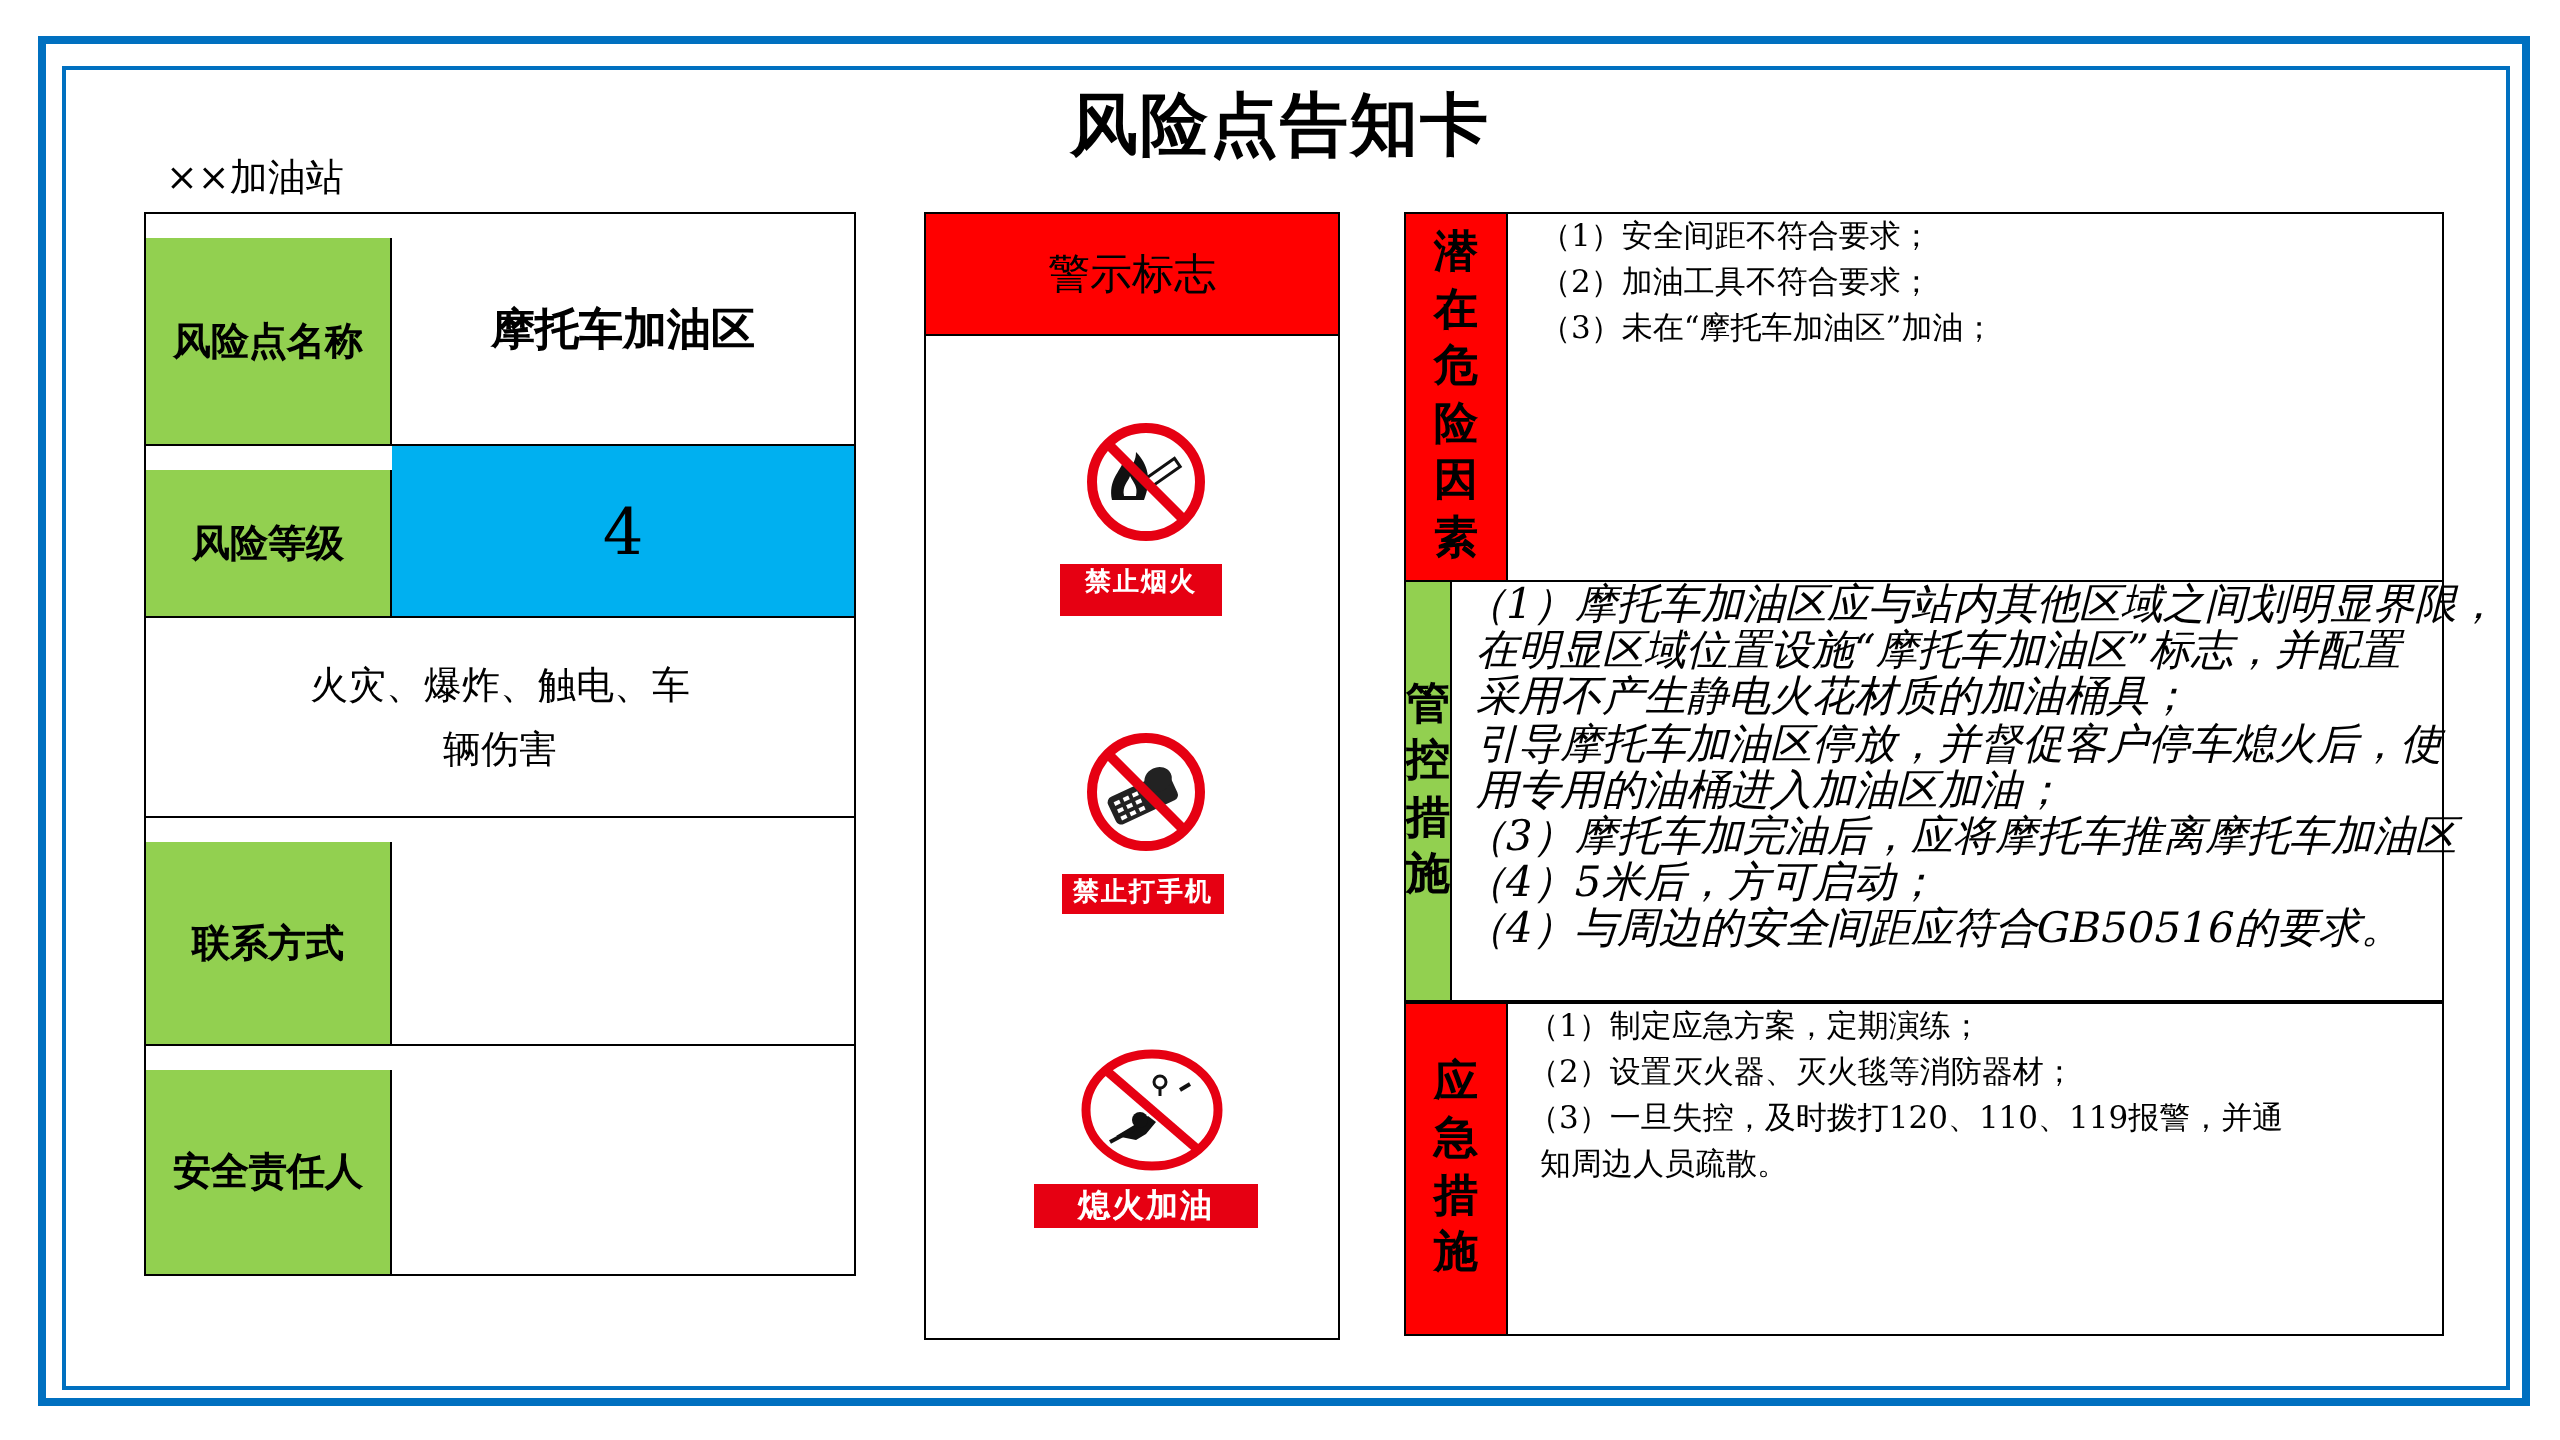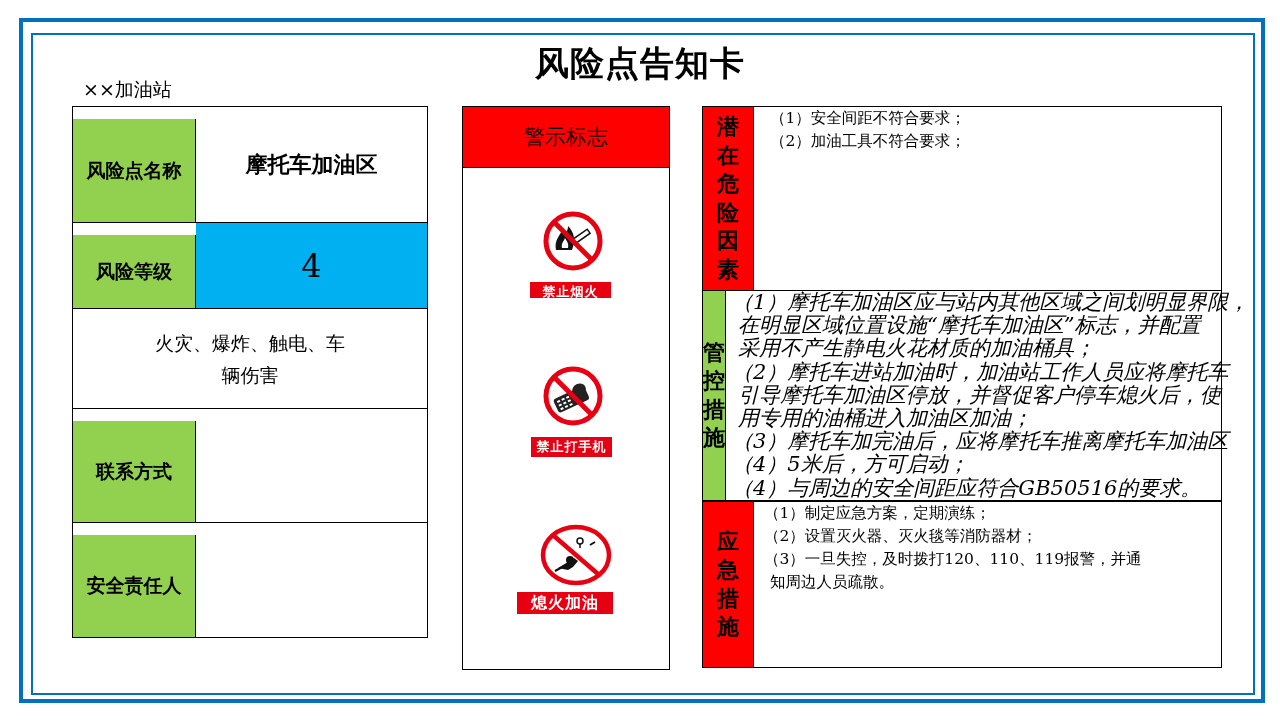--- a/index.html
+++ b/index.html
@@ -80,21 +80,21 @@
   <div class="signs-header">警示标志</div>
 
   <div class="sign" style="top:0">
     <svg style="left:79px; top:103px" width="62" height="62" viewBox="0 0 62 62">
       <circle cx="31" cy="31" r="27" fill="#fff" stroke="#e60012" stroke-width="5"></circle>
       <path d="M14 40 C12 30 18 26 20 20 C22 26 26 22 26 16 C32 22 34 30 30 40 Z" fill="#111"></path>
       <path d="M20 38 C19 33 22 31 23 28 C25 32 27 33 26 38 Z" fill="#fff"></path>
       <rect x="30" y="24" width="18" height="5" transform="rotate(-35 39 26)" fill="#fff" stroke="#111" stroke-width="1.5"></rect>
       <line x1="12" y1="12" x2="50" y2="50" stroke="#e60012" stroke-width="5"></line>
     </svg>
-    <div class="sign-label" style="left:67px; top:175px; width:81px; height:16px; font-size:13px; line-height:19px;">禁止烟火</div>
+    <div class="sign-label" style="left:67px; top:175px; width:81px; height:26px; font-size:13px; line-height:19px;">禁止烟火</div>
   </div>
 
   <div class="sign" style="top:0">
     <svg style="left:79px; top:258px" width="62" height="62" viewBox="0 0 62 62">
       <circle cx="31" cy="31" r="27" fill="#fff" stroke="#e60012" stroke-width="5"></circle>
       <g transform="rotate(-25 31 33)">
         <rect x="12" y="26" width="34" height="15" rx="3" fill="#222"></rect>
         <g fill="#fff">
           <rect x="15" y="29" width="3" height="2"></rect>
             <rect x="20" y="29" width="3" height="2"></rect>
@@ -117,54 +117,54 @@
     <svg style="left:77px; top:417px" width="72" height="62" viewBox="0 0 72 62">
       <ellipse cx="36" cy="31" rx="33" ry="28" fill="#fff" stroke="#e60012" stroke-width="4.5"></ellipse>
       <circle cx="40" cy="17" r="3" fill="none" stroke="#111" stroke-width="1.5"></circle>
       <line x1="40" y1="20" x2="40" y2="24" stroke="#111" stroke-width="1.5"></line>
       <line x1="50" y1="21" x2="55" y2="18" stroke="#111" stroke-width="2"></line>
       <path d="M18 44 L28 38 L34 34 L38 37 L33 43 L28 46 Z" fill="#111"></path>
       <circle cx="30" cy="36" r="4" fill="#111"></circle>
       <line x1="15" y1="47" x2="28" y2="40" stroke="#111" stroke-width="2"></line>
       <line x1="14" y1="12" x2="58" y2="50" stroke="#e60012" stroke-width="4.5"></line>
     </svg>
-    <div class="sign-label" style="left:54px; top:485px; width:96px; height:22px; font-size:16px; line-height:22px;">熄火加油</div>
+    <div class="sign-label" style="left:54px; top:485px; width:112px; height:22px; font-size:16px; line-height:22px;">熄火加油</div>
   </div>
 </div>
 
 <div class="right-table">
 
   <div class="rt-row" style="top:0; height:183px">
     <div class="rt-label red">
       <span>潜</span>
       <span>在</span>
       <span>危</span>
       <span>险</span>
       <span>因</span>
       <span>素</span>
     </div>
     <div class="rt-body" style="padding-left:16px; padding-bottom:6px">
       <span class="ln">（1）安全间距不符合要求；</span>
       <span class="ln">（2）加油工具不符合要求；</span>
+      <span class="ln">（3）未在“摩托车加油区”加油；</span>
     </div>
   </div>
   <div class="rt-sep" style="top:183px"></div>
 
   <div class="rt-row" style="top:184px; height:209px">
     <div class="rt-label green">
       <span>管</span>
       <span>控</span>
       <span>措</span>
       <span>施</span>
     </div>
     <div class="rt-body controls" style="padding-left:6px">
       <span class="ln">（1）摩托车加油区应与站内其他区域之间划明显界限，</span>
       <span class="ln" style="padding-left:6px">在明显区域位置设施“摩托车加油区”标志，并配置</span>
       <span class="ln" style="padding-left:6px">采用不产生静电火花材质的加油桶具；</span>
-      <span class="ln">（2）摩托车进站加油时，加油站工作人员应将摩托车</span>
       <span class="ln" style="padding-left:6px">引导摩托车加油区停放，并督促客户停车熄火后，使</span>
       <span class="ln" style="padding-left:6px">用专用的油桶进入加油区加油；</span>
       <span class="ln">（3）摩托车加完油后，应将摩托车推离摩托车加油区</span>
       <span class="ln">（4）5米后，方可启动；</span>
       <span class="ln">（4）与周边的安全间距应符合GB50516的要求。</span>
     </div>
   </div>
   <div class="rt-sep" style="top:393px; border-top-width:2px"></div>
 
   <div class="rt-row" style="top:395px; height:165px">

